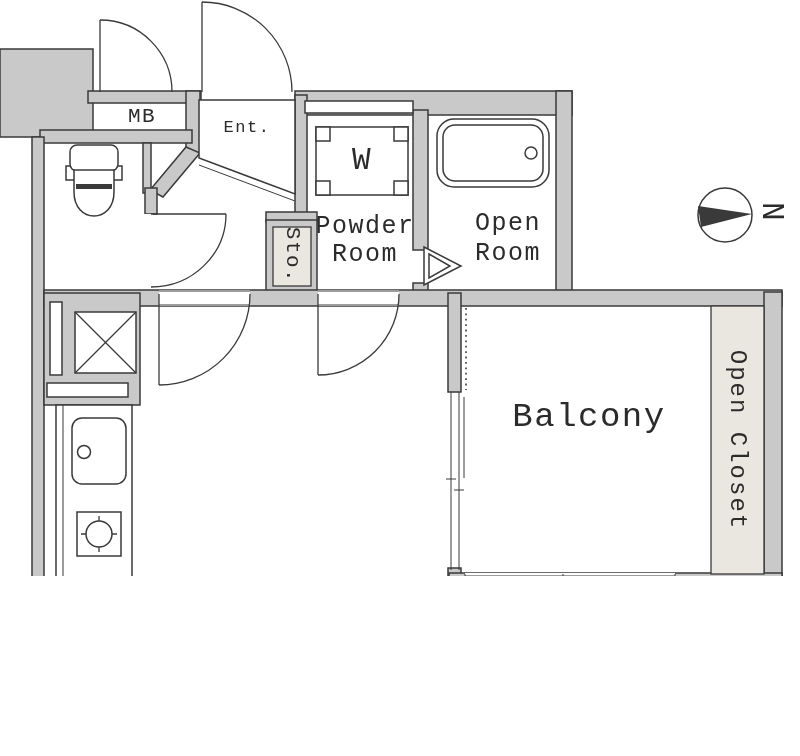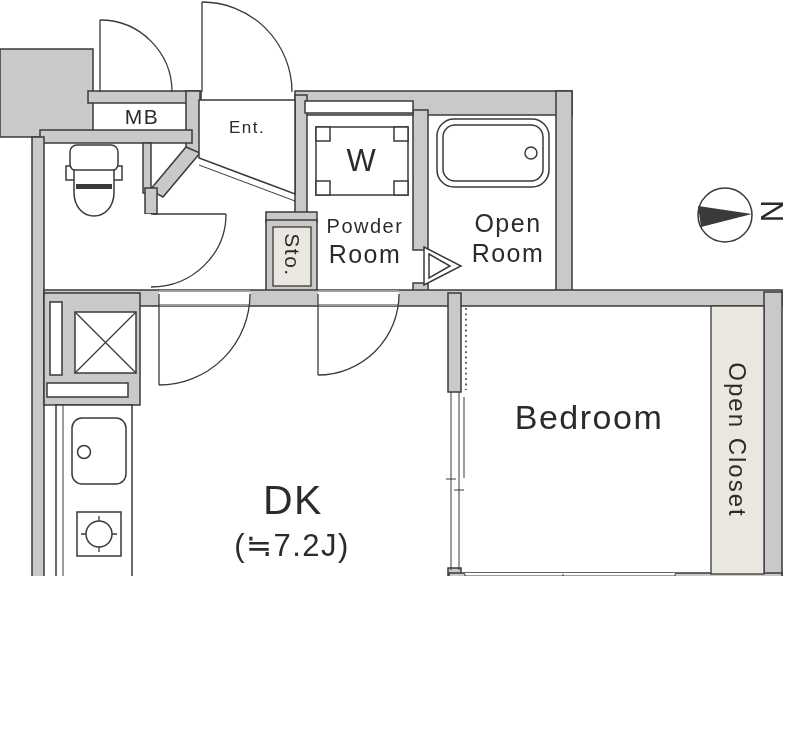--- a/index.html
+++ b/index.html
@@ -1,21 +1,21 @@
 <!DOCTYPE html>
 <html style="--wall: #c9c9c9; --line: #3a3a3a; --closet: #eae7e1; --ink: #2b2b2b; --paper: #ffffff;"><head>
 <meta charset="utf-8">
 <style>
   :root{
     --wall:#c9c9c9; --line:#3a3a3a; --closet:#eae7e1; --ink:#2b2b2b; --paper:#ffffff;
   }
   html,body{margin:0;padding:0;background:#fff;}
   .plan{
     position:relative; width:800px; height:576px; background:var(--paper);
-    font-family:Liberation Sans, sans-serif; overflow:hidden;
+    font-family:Liberation Mono, monospace; overflow:hidden;
   }
   .plan svg{position:absolute;left:0;top:0;}
   .w{fill:var(--wall);stroke:var(--line);stroke-width:1.5;}
   .fx{fill:#fff;stroke:var(--line);stroke-width:1.5;}
   .ln{fill:none;stroke:var(--line);stroke-width:1.3;}
   .thin{stroke-width:1;}
   .dk-fill{fill:var(--line);stroke:none;}
   .beige{fill:var(--closet);stroke:var(--line);stroke-width:1.3;}
   .dash{fill:#fff;stroke:var(--line);stroke-width:1.4;stroke-dasharray:3 3;}
   .dashln{fill:none;stroke:var(--line);stroke-width:1.4;stroke-dasharray:3 3;}
@@ -168,25 +168,23 @@
 
     <g>
       <circle class="fx" cx="725" cy="215" r="27" stroke-width="1.8"></circle>
       <polygon class="dk-fill" points="698,206 752,214 701,227"></polygon>
     </g>
   </svg>
 
   <div class="lbl" style="left:142px;top:116px;font-size:21px;">MB</div>
   <div class="lbl" style="left:247px;top:127px;font-size:17px;">Ent.</div>
   <div class="lbl" style="left:362px;top:160px;font-size:31px;">W</div>
-  <div class="lbl" style="left:365px;top:226px;font-size:20px;text-align:right;">Powder</div>
+  <div class="lbl" style="left:365px;top:226px;font-size:25px;text-align:right;">Powder</div>
   <div class="lbl" style="left:365px;top:254px;font-size:25px;">Room</div>
   <div class="lbl" style="left:508px;top:223px;font-size:25px;">Open</div>
   <div class="lbl" style="left:508px;top:253px;font-size:25px;">Room</div>
   <div class="lbl vert" style="left:292px;top:255px;font-size:21px;">Sto.</div>
-  <div class="lbl" style="left:293px;top:500px;font-size:41px;">DK</div>
-  <div class="lbl" style="left:292px;top:545px;font-size:31px;">(≒7.2J)</div>
-  <div class="lbl" style="left:589px;top:417px;font-size:34px;">Bedroom</div>
+  <div class="lbl" style="left:589px;top:417px;font-size:34px;">Balcony</div>
   <div class="lbl vert" style="left:737px;top:440px;font-size:24px;letter-spacing:2px;">Open Closet</div>
   <div class="lbl" style="left:88px;top:620px;font-size:31px;">R</div>
   <div class="lbl vert" style="left:771px;top:212px;font-size:31px;">N</div>
 
 </div>
 
 </body></html>

